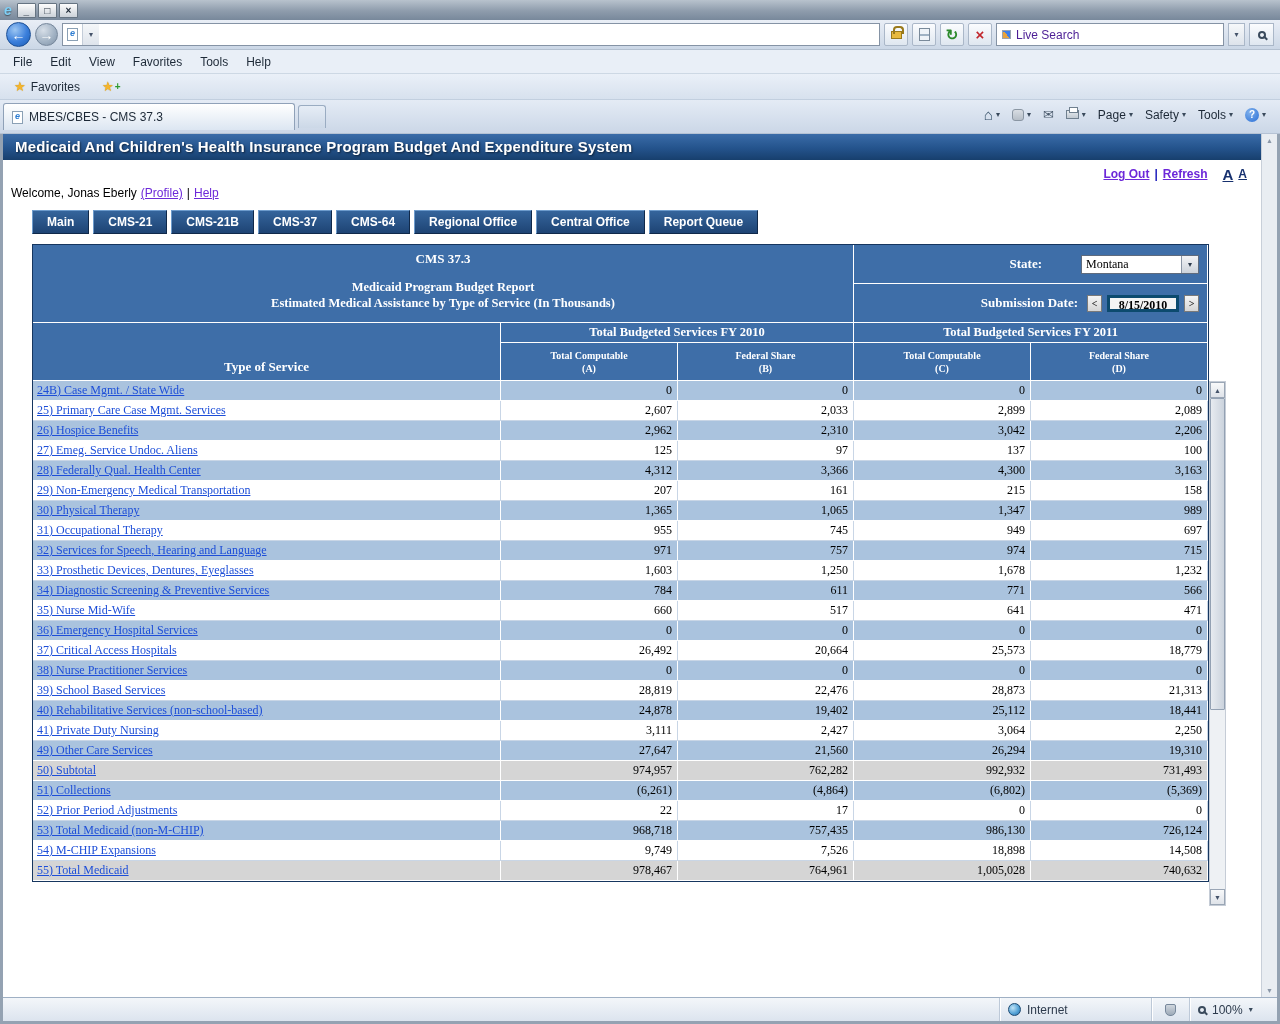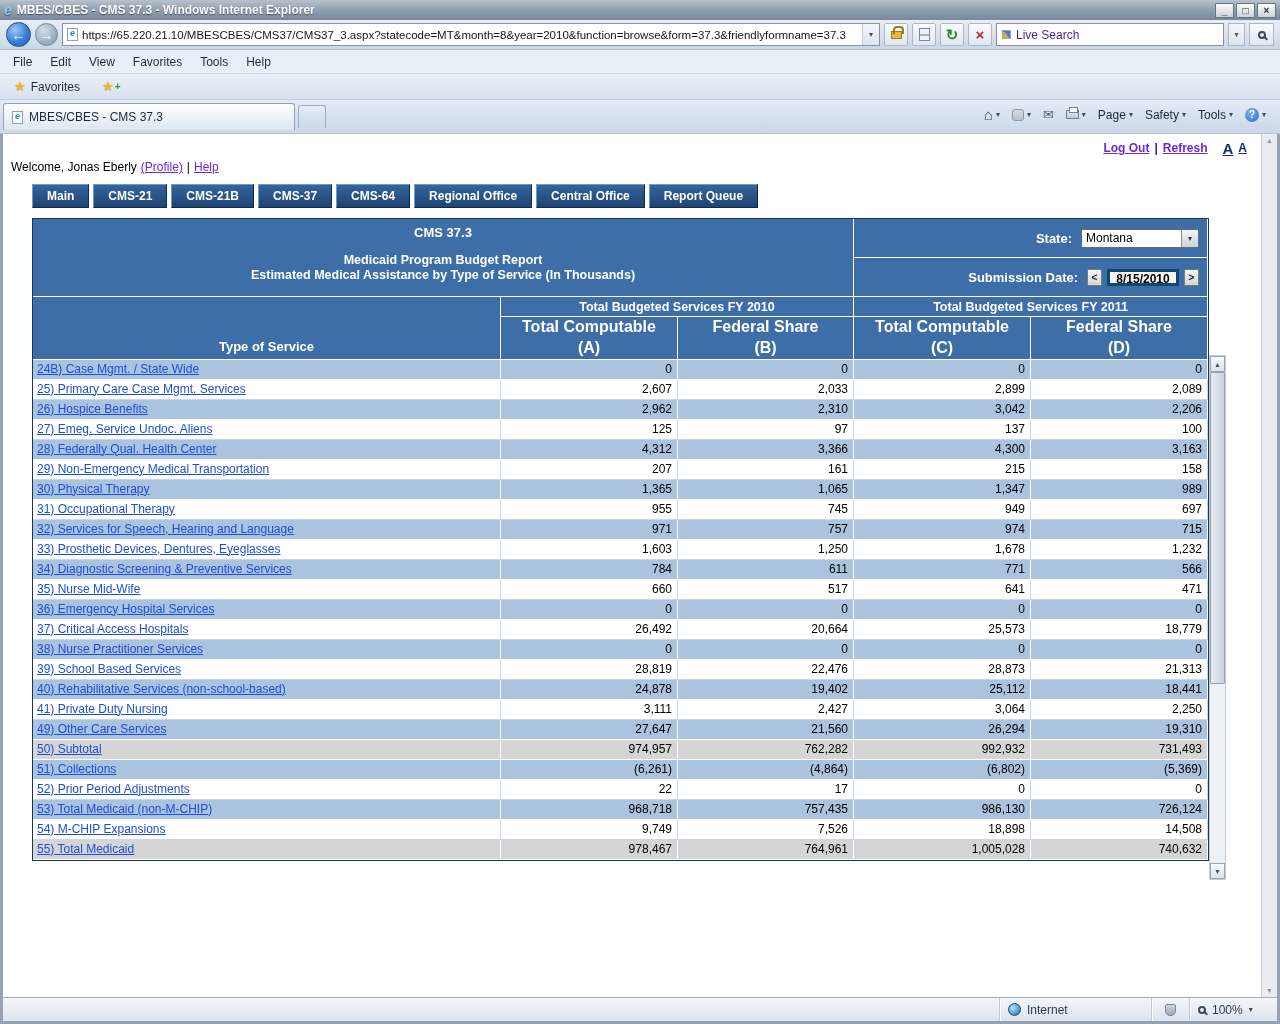--- a/index.html
+++ b/index.html
@@ -87,43 +87,43 @@
   .font-btn { color:#16306e; font-weight:bold; cursor:pointer; text-decoration:underline; }
   .font-btn.big { font-size:15px; margin-left:10px; }
   .font-btn.small { font-size:12px; }
   .welcome-row { height:18px; display:flex; align-items:center; gap:4px; padding-left:8px; font-size:12px; color:#000; }
   .navtabs { margin:8px 0 0 29px; height:24px; display:flex; gap:4px; }
   .navtab { padding:4px 14px; background:linear-gradient(#35659c,#1e4474); border:1px solid #10294a; border-top-color:#6d9bcc; border-left-color:#6d9bcc;
     color:#fff; font-weight:bold; font-size:12px; text-align:center; cursor:pointer; white-space:nowrap; }
 
   
   .report-wrap { position:relative; margin:10px 0 0 29px; width:1177px; }
-  .tbl-border { border:1px solid #16365f; width:1177px; }
+  .tbl-border { border:1px solid #16365f; width:1177px;font-family:Liberation Serif, serif; }
   table.report { border-collapse:separate; border-spacing:0; width:1175px; table-layout:fixed; }
   col.c0 { width:468px; } col.c1 { width:177px; } col.c2 { width:176px; } col.c3 { width:177px; } col.c4 { width:177px; }
   .h-blue { background:#3e6ea8; color:#fff; border-right:1px solid #fff; border-bottom:1px solid #fff; }
   tr.hdr-r1 td, tr.hdr-r2 td { height:39px; vertical-align:middle; }
   .title-cell { text-align:center; vertical-align:top !important; }
   .rt1 { margin-top:6px; font-size:13px; font-weight:bold; }
   .rt2 { margin-top:13px; font-size:12.5px; font-weight:bold; }
   .rt3 { margin-top:1px; font-size:12.5px; font-weight:bold; }
   .hcell-flex { display:flex; justify-content:flex-end; align-items:center; gap:5px; padding-right:8px; }
   .h-label { font-weight:bold; font-size:13px; color:#fff; margin-right:4px; white-space:nowrap; }
-  .select { display:inline-flex; width:118px; height:19px; background:#fff; border:1px solid #5f6b7d; align-items:center; cursor:pointer; }
+  .select { display:inline-flex; width:118px; height:19px; background:#fff; border:1px solid #5f6b7d; align-items:center; cursor:pointer;margin-left:30px; }
   .select-text { flex:1; padding:0 4px; font-size:12px; color:#000; text-align:left; }
   .select-btn { width:17px; height:17px; background:linear-gradient(#f2f3f5,#cdd3db); border-left:1px solid #8a95a5; text-align:center;
     font-size:8px; line-height:17px; color:#2c3a4c; }
   .date-btn { display:inline-block; width:15px; height:17px; background:linear-gradient(#f5f5f5,#d5d5d5); border:1px solid #7a7a7a;
     font-size:10px; line-height:15px; text-align:center; color:#222; font-weight:bold; cursor:pointer; }
   .date-box { display:inline-block; min-width:72px; height:17px; background:#f4f4f4; border:3px solid #0c4a6e; font-size:12px; line-height:15px;
     text-align:center; padding:0 4px; color:#000; font-weight:bold; }
   tr.hdr-group td { height:20px; }
   .group-cell { text-align:center; font-weight:bold; font-size:12.5px; }
   .tos-cell { text-align:center; vertical-align:bottom; font-weight:bold; font-size:13px; padding-bottom:5px; }
-  tr.hdr-cols td { height:38px; text-align:center; font-weight:bold; font-size:16px; line-height:1.3; vertical-align:middle; }
+  tr.hdr-cols td { height:38px; text-align:center; font-weight:bold; font-size:10px; line-height:1.3; vertical-align:middle; }
   #data-body td { height:20px; font-size:12px; line-height:17px; vertical-align:middle; }
   .cell-label { text-align:left; padding:1px 4px; overflow:hidden; white-space:nowrap; }
   .cell-label a { color:#1d4ed8; text-decoration:underline; }
   .cell-num { text-align:right; padding:1px 5px; color:#000; }
   .row-alt td { background:#aac3de; border-right:1px solid #fff; border-bottom:1px solid #fff; }
   .row-plain td { background:#fff; border-right:1px solid #c9d6e6; border-bottom:1px solid #c9d6e6; }
   .row-total td { background:#d5d5d5; border-right:1px solid #fff; border-bottom:1px solid #fff; }
 
   
   .tbl-scrollbar { position:absolute; left:1177px; top:137px; width:17px; height:525px; background:#eef1f4; border:1px solid #c5ccd6;
@@ -150,34 +150,32 @@
     background:radial-gradient(circle at 35% 35%, #bfe3f7, #4f9fd4 60%, #2d6da0); }
   .shield-icon { width:11px; height:12px; background:linear-gradient(#cfd6de,#9daab8); border:1px solid #76879b; border-radius:2px 2px 5px 5px; }
 </style>
 <title>MBES/CBES - CMS 37.3 - Windows Internet Explorer</title></head>
 <body>
 
 <div class="window">
 
   <div class="titlebar">
     <span class="ie-logo">e</span>
-    <span class="title-text">MBES/CBES - CMS 37.3 - Windows Internet Explorer</span>
     <span class="win-buttons">
       <span class="winbtn">_</span>
       <span class="winbtn">□</span>
       <span class="winbtn">×</span>
     </span>
   </div>
 
   <div class="addressrow">
     <div class="nav-circle back">←</div>
     <div class="nav-circle fwd">→</div>
     <div class="address-field">
       <span class="doc-icon"></span>
-      <span class="url-text">https://65.220.21.10/MBESCBES/CMS37/CMS37_3.aspx?statecode=MT&amp;month=8&amp;year=2010&amp;function=browse&amp;form=37.3&amp;friendlyformname=37.3</span>
       <span class="mini-drop">▾</span>
     </div>
     <div class="addr-icon">
         <span class="lock-shape"></span>
       </div>
     <div class="addr-icon">
         <span class="compat-shape"></span>
       </div>
     <div class="addr-icon">
         <span class="glyph-refresh">↻</span>
@@ -250,20 +248,23 @@
           <span class="drop">▾</span>
         </div>
       <div class="cmd">
           <span class="help-circle">?</span>
           <span class="drop">▾</span>
         </div>
     </div>
   </div>
 
   <div class="viewport">
+    <div class="banner">
+      <span>Medicaid And Children's Health Insurance Program Budget And Expenditure System</span>
+    </div>
 
     <div class="session-row">
       <a href="#" class="blue-link">Log Out</a>
       <span class="sep">|</span>
       <a href="#" class="blue-link">Refresh</a>
       <span class="font-btn big">A</span>
       <span class="font-btn small">A</span>
     </div>
 
     <div class="welcome-row">

